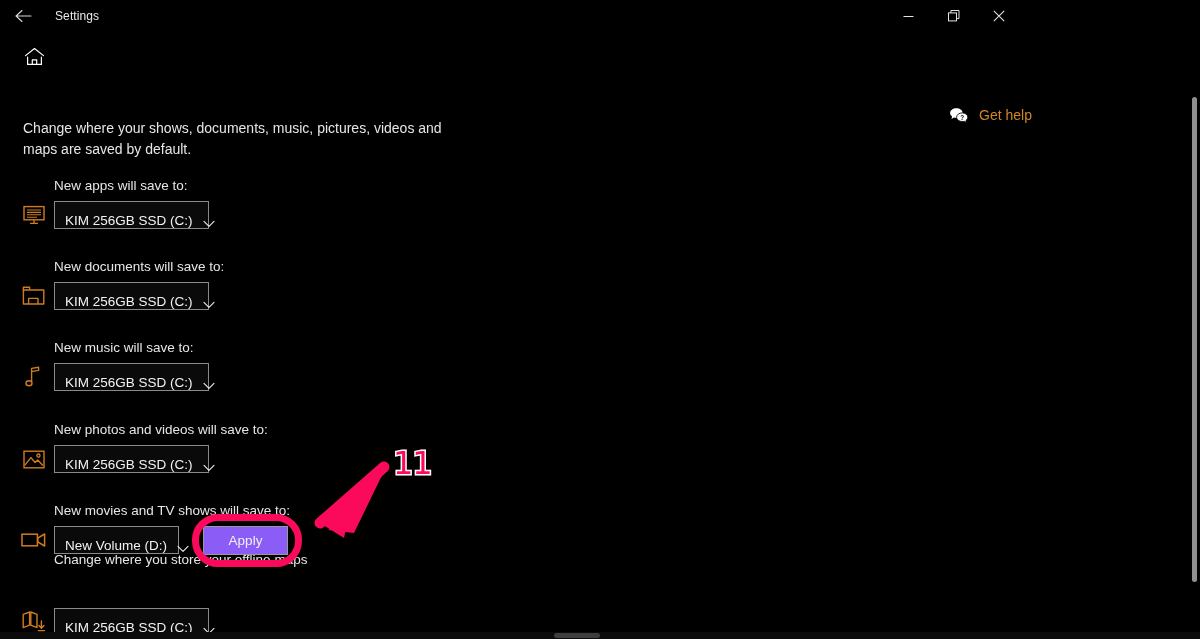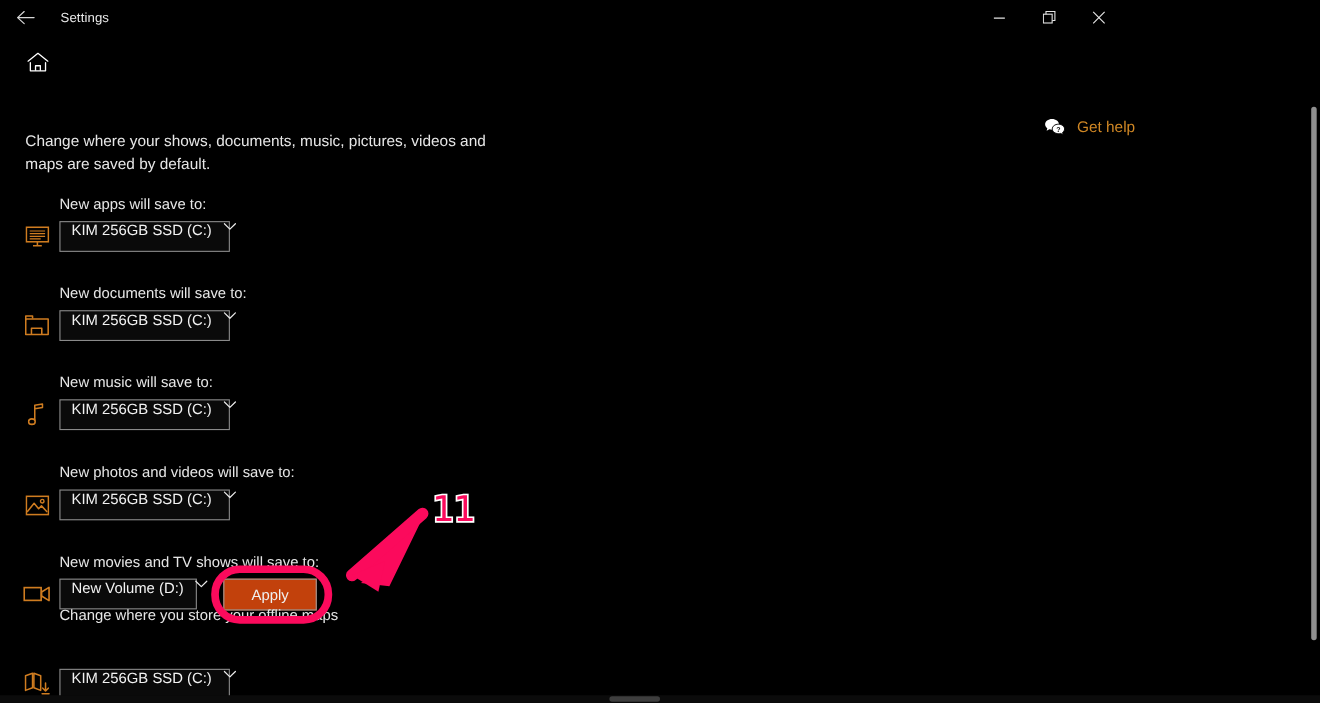--- a/index.html
+++ b/index.html
@@ -83,38 +83,38 @@
     width: 26px; height: 26px;
     display: flex; align-items: center; justify-content: center;
     color: #cf7c20;
   }
   .row-icon svg { display: block; }
   .combo {
     position: absolute;
     height: 28px;
     background: #0a0a0a;
     border: 1px solid #8a8a8a;
-    display: flex; align-items: flex-start;
+    display: flex; align-items: flex-end;
     padding: 0 24px 0 10px;
     color: #f2f2f2; font-size: 13.5px;
     white-space: nowrap;
   }
   .combo .chev {
     margin-left: auto; padding-left: 10px;
     display: flex; align-items: center;
     color: #e8e8e8;
   }
   .combo .chev svg { display: block; }
 
   
   .apply-btn {
     position: absolute;
     left: 203px; top: 526px;
     width: 85px; height: 29px;
-    background: #c2410c;
+    background: #8b5cf6;
     border: 1px solid #9a9a9a;
     color: #f0f0f0; font-size: 13.5px;
     display: flex; align-items: center; justify-content: center;
   }
 
   
   .highlight-box {
     position: absolute;
     left: 192px; top: 514px;
     width: 110px; height: 53px;

